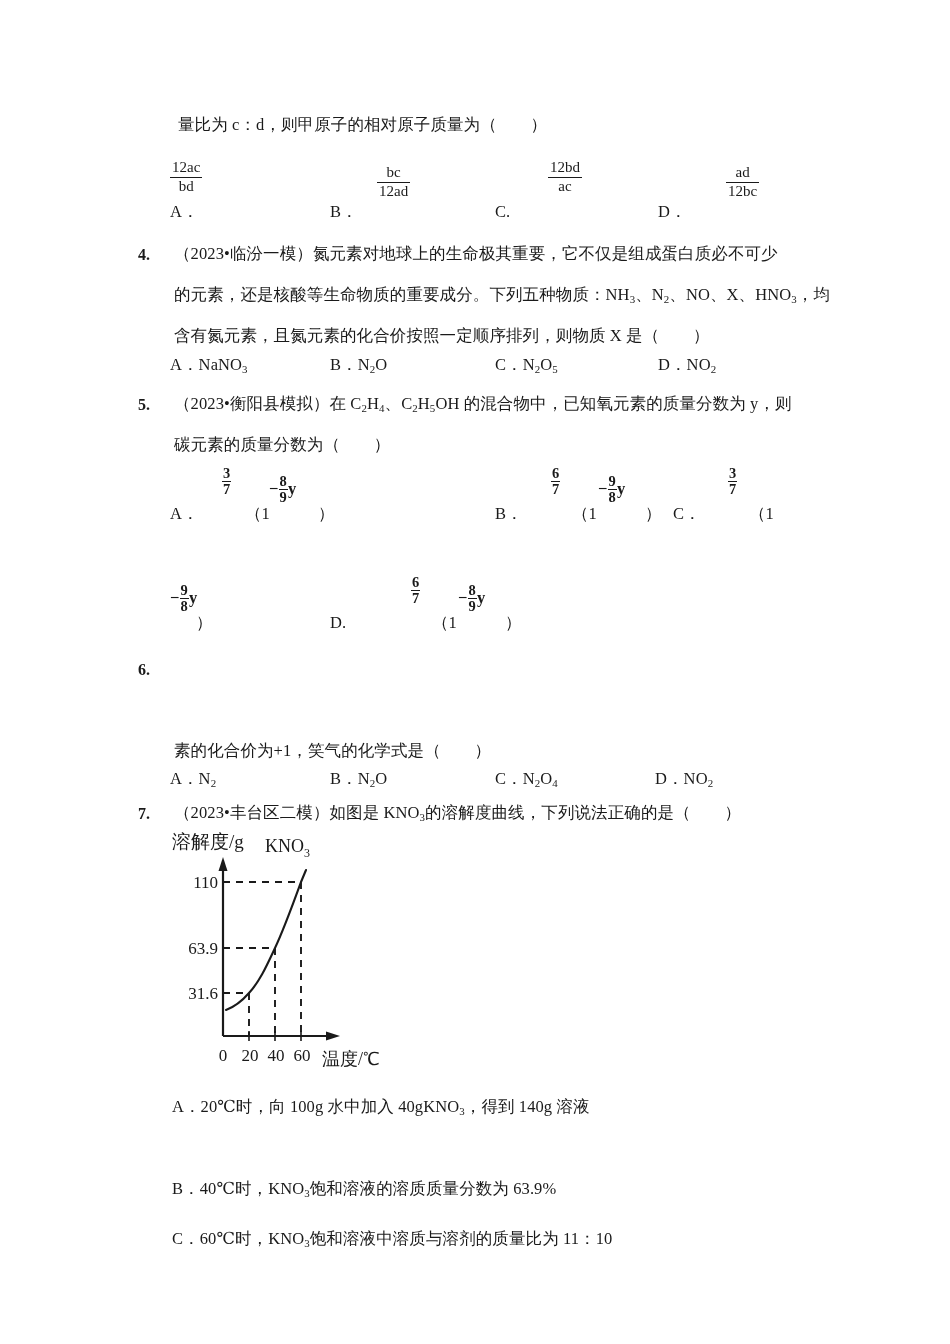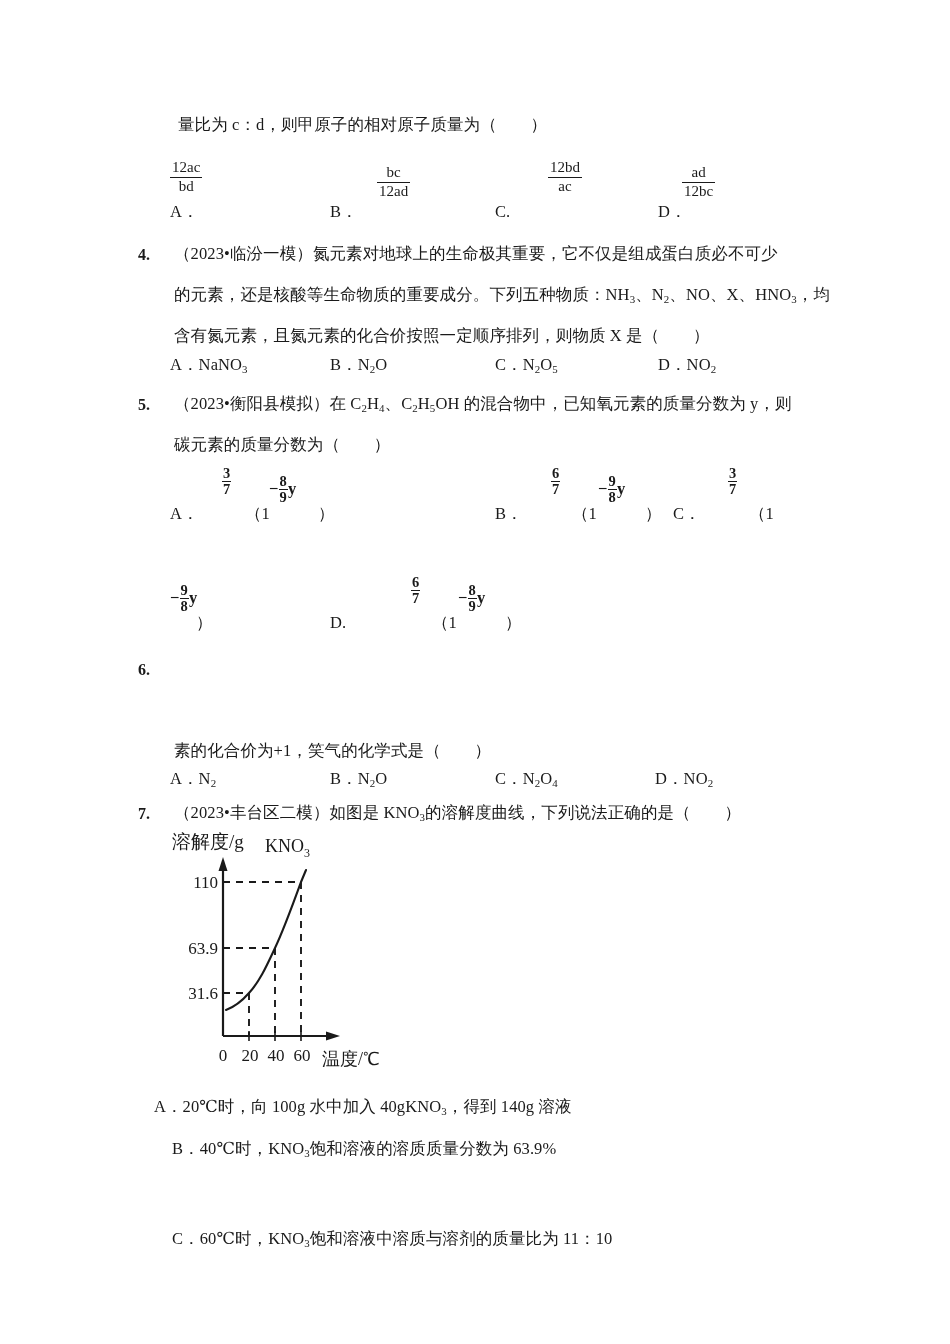--- a/index.html
+++ b/index.html
@@ -119,21 +119,21 @@
   <div class="q-block" style="left:548px; top:160px;">
     <span class="frac">
       <span class="num">12bd</span>
       <span class="den">ac</span>
     </span>
   </div>
   <div class="q-block" style="left:495px; top:203px;">
     <span class="txt">C.</span>
   </div>
 
-  <div class="q-block" style="left:682px; top:165px;">
+  <div class="q-block" style="left:726px; top:165px;">
     <span class="frac">
       <span class="num">ad</span>
       <span class="den">12bc</span>
     </span>
   </div>
   <div class="q-block" style="left:658px; top:203px;">
     <span class="txt">D．</span>
   </div>
 
   <div class="q-block" style="left:138px; top:246px;">
@@ -309,23 +309,23 @@
 
       <text x="53" y="229" text-anchor="middle" font-size="17" font-family="'Liberation Serif',serif" fill="#1a1a1a">0</text>
       <text x="80" y="229" text-anchor="middle" font-size="17" font-family="'Liberation Serif',serif" fill="#1a1a1a">20</text>
       <text x="106" y="229" text-anchor="middle" font-size="17" font-family="'Liberation Serif',serif" fill="#1a1a1a">40</text>
       <text x="132" y="229" text-anchor="middle" font-size="17" font-family="'Liberation Serif',serif" fill="#1a1a1a">60</text>
 
       <text x="152" y="233" font-size="18" font-family="'Liberation Serif',serif" fill="#1a1a1a">温度/℃</text>
     </svg>
   </div>
 
-  <div class="q-block" style="left:154px; top:1098px;">
+  <div class="q-block" style="left:172px; top:1098px;">
     <span class="txt cn"><span>A．20℃时，向 100g 水中加入 40gKNO</span><sub>3</sub><span>，得到 140g 溶液</span></span>
   </div>
-  <div class="q-block" style="left:172px; top:1140px;text-align:right;">
+  <div class="q-block" style="left:172px; top:1180px;text-align:right;">
     <span class="txt cn"><span>B．40℃时，KNO</span><sub>3</sub><span>饱和溶液的溶质质量分数为 63.9%</span></span>
   </div>
   <div class="q-block" style="left:172px; top:1230px;">
     <span class="txt cn"><span>C．60℃时，KNO</span><sub>3</sub><span>饱和溶液中溶质与溶剂的质量比为 11：10</span></span>
   </div>
 
 </div>
 
 </body></html>

